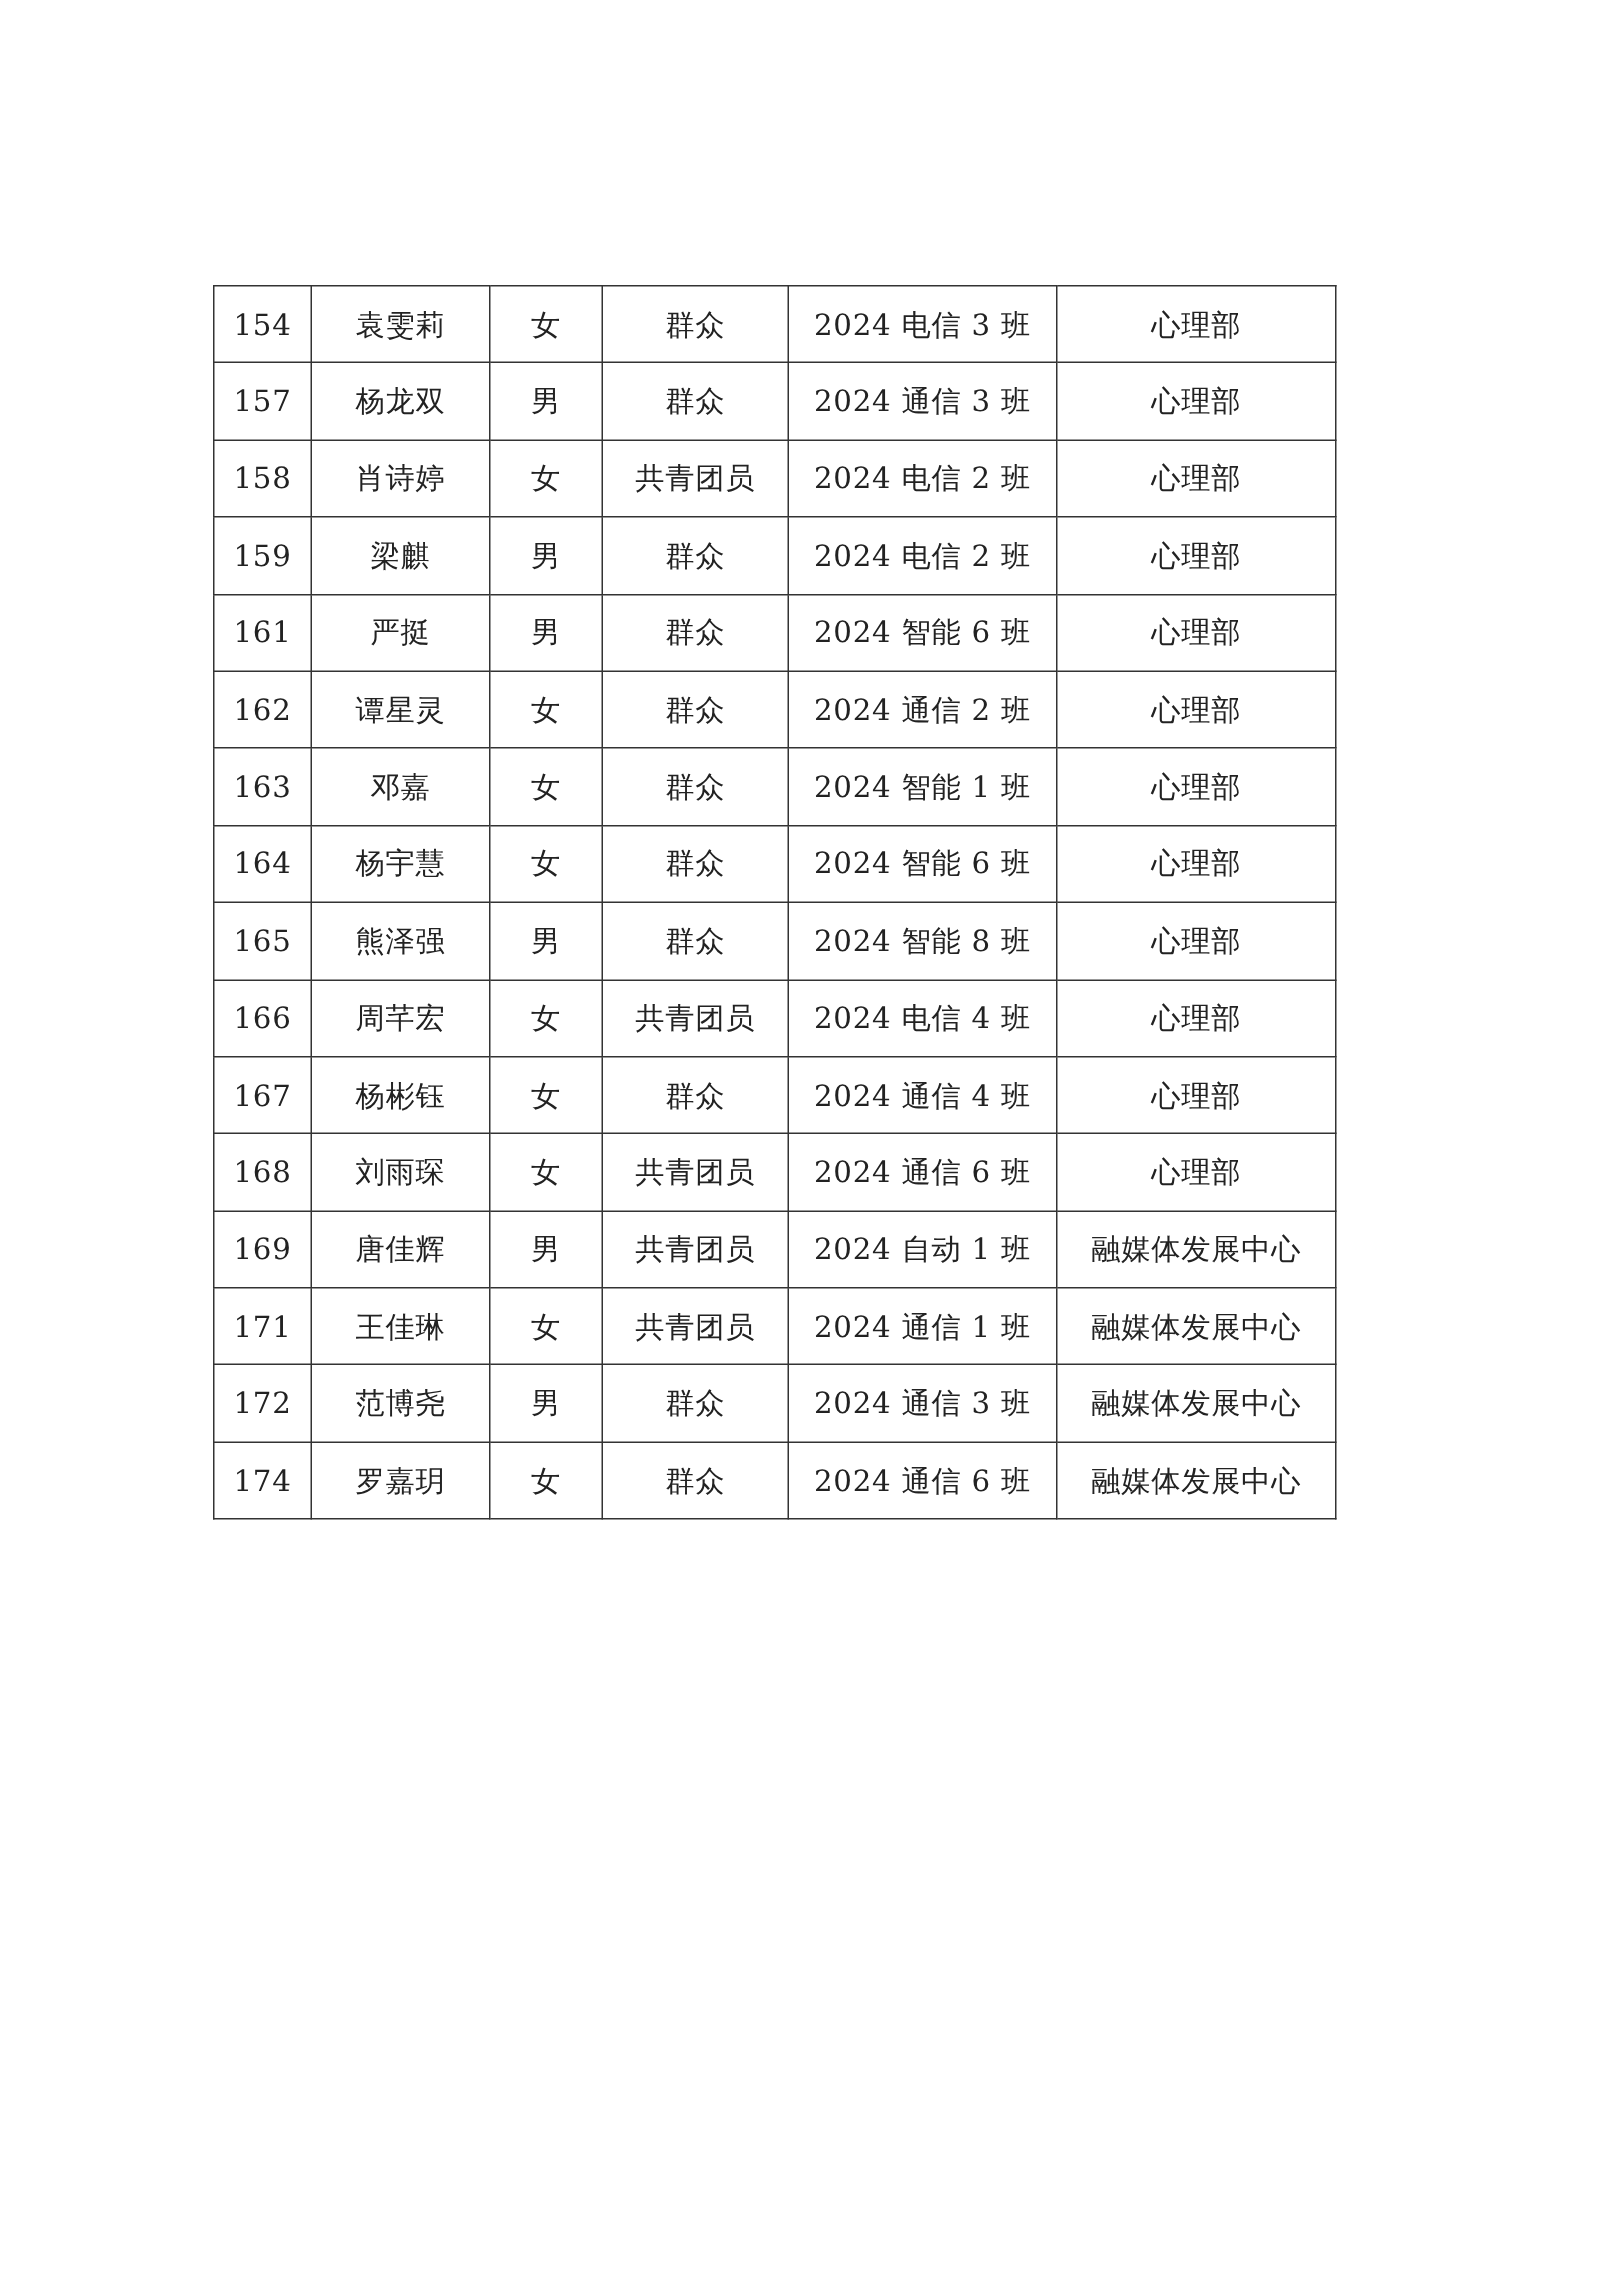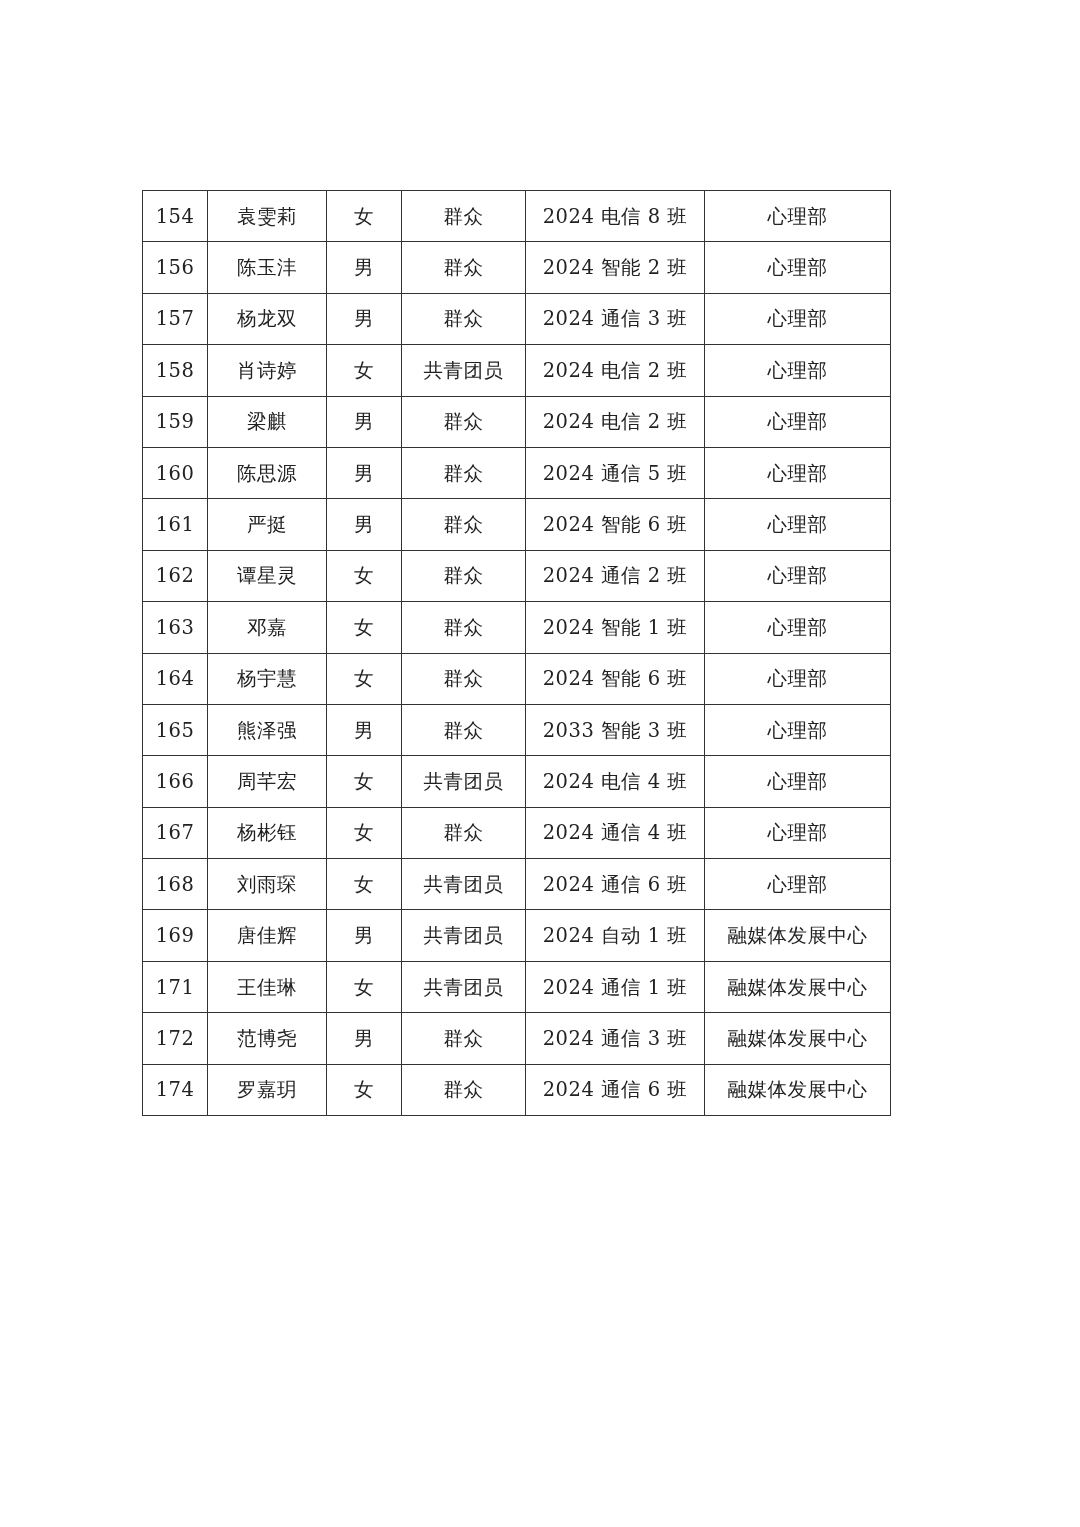--- a/index.html
+++ b/index.html
@@ -26,29 +26,21 @@
         <col class="c-pol">
         <col class="c-class">
         <col class="c-dept">
     </colgroup>
     <tbody id="roster-body">
         <tr>
           <td>154</td>
           <td>袁雯莉</td>
           <td>女</td>
           <td>群众</td>
-          <td>2024 电信 8 班</td>
-          <td>心理部</td>
-        </tr>
-        <tr>
-          <td>156</td>
-          <td>陈玉沣</td>
-          <td>男</td>
-          <td>群众</td>
-          <td>2024 智能 2 班</td>
+          <td>2024 电信 3 班</td>
           <td>心理部</td>
         </tr>
         <tr>
           <td>157</td>
           <td>杨龙双</td>
           <td>男</td>
           <td>群众</td>
           <td>2024 通信 3 班</td>
           <td>心理部</td>
         </tr>
@@ -59,28 +51,20 @@
           <td>共青团员</td>
           <td>2024 电信 2 班</td>
           <td>心理部</td>
         </tr>
         <tr>
           <td>159</td>
           <td>梁麒</td>
           <td>男</td>
           <td>群众</td>
           <td>2024 电信 2 班</td>
-          <td>心理部</td>
-        </tr>
-        <tr>
-          <td>160</td>
-          <td>陈思源</td>
-          <td>男</td>
-          <td>群众</td>
-          <td>2024 通信 5 班</td>
           <td>心理部</td>
         </tr>
         <tr>
           <td>161</td>
           <td>严挺</td>
           <td>男</td>
           <td>群众</td>
           <td>2024 智能 6 班</td>
           <td>心理部</td>
         </tr>
@@ -106,21 +90,21 @@
           <td>女</td>
           <td>群众</td>
           <td>2024 智能 6 班</td>
           <td>心理部</td>
         </tr>
         <tr>
           <td>165</td>
           <td>熊泽强</td>
           <td>男</td>
           <td>群众</td>
-          <td>2033 智能 3 班</td>
+          <td>2024 智能 8 班</td>
           <td>心理部</td>
         </tr>
         <tr>
           <td>166</td>
           <td>周芊宏</td>
           <td>女</td>
           <td>共青团员</td>
           <td>2024 电信 4 班</td>
           <td>心理部</td>
         </tr>

